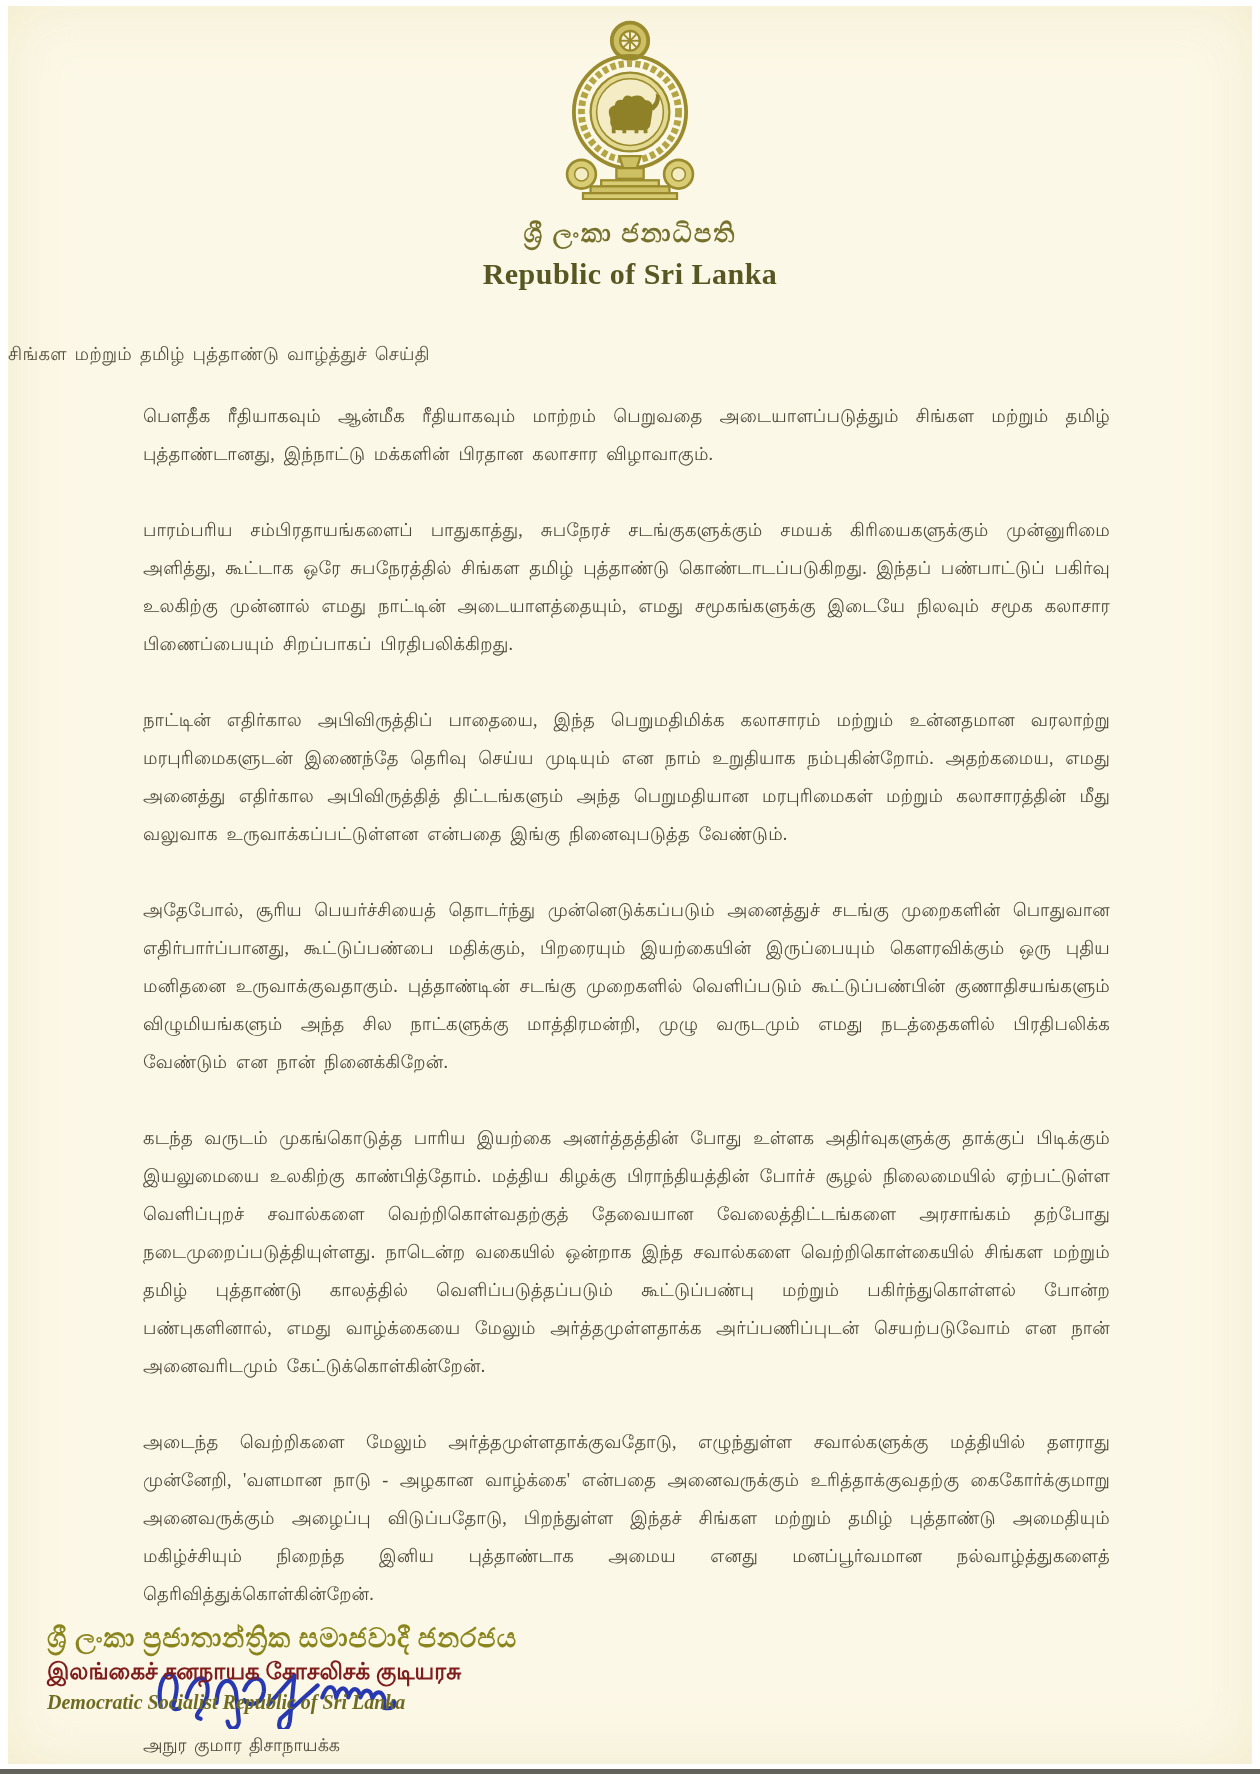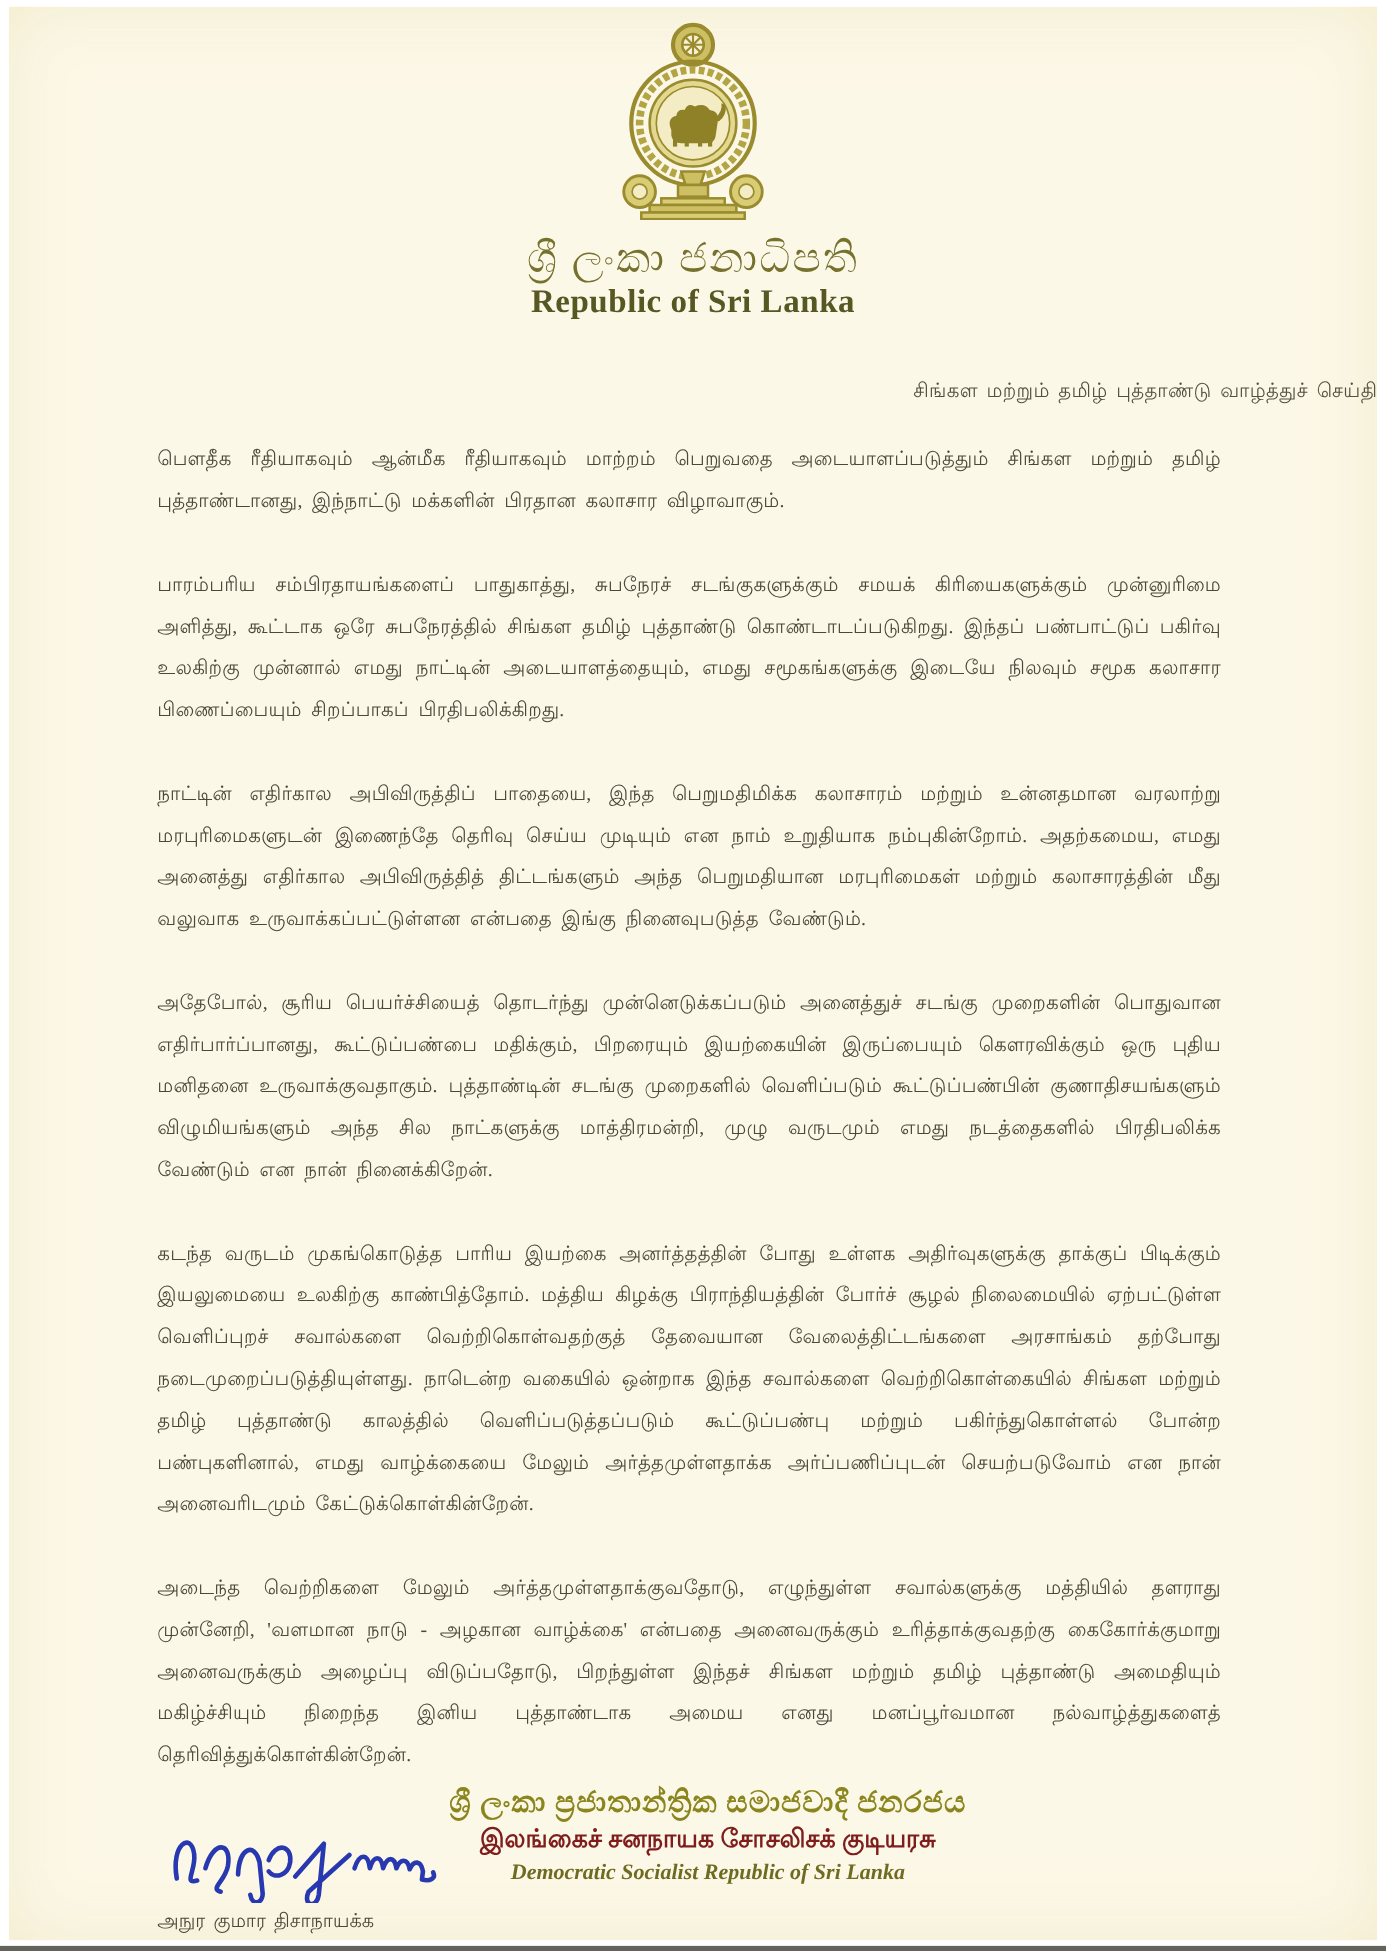--- a/index.html
+++ b/index.html
@@ -30,44 +30,44 @@
     left:0; right:0; bottom:0;
     height:5px;
     background:#63635c;
   }
   .emblem-wrap {
     padding-top:12px;
     text-align:center;
   }
   .masthead { text-align:center; }
   .mast-sinhala {
-    font-size:38px;
+    font-size:26px;
     line-height:44px;
     color:#77712e;
     letter-spacing:2px;
     margin-top:8px;
-    font-weight:normal;
+    font-weight:bold;
   }
   .mast-tamil {
     font-size:27px;
     line-height:34px;
     color:#6e682c;
     letter-spacing:1px;
     font-weight:bold;
   }
   .mast-english {
     font-size:30px;
     line-height:36px;
     color:#565722;
     font-weight:bold;
     letter-spacing:.5px;
   }
   .subject {
     margin-top:52px;
-    text-align:right;
+    text-align:left;
     font-size:18px;
     color:#55503f;
     letter-spacing:.3px;
     word-spacing:3px;
   }
   .body-text {
     margin-top:30px;
     padding:0 126px 0 135px;
     color:#4c473a;
   }
@@ -87,21 +87,20 @@
   .sig-line {
     font-size:17.5px;
     line-height:33px;
     color:#4c473a;
     word-spacing:3px;
   }
   .footer {
     position:absolute;
     left:0; right:12px;
     bottom:48px;
-    text-align:center;
     margin-left:39px;
   }
   .footer-sinhala {
     font-size:27px;
     line-height:36px;
     color:#8b851e;
     font-weight:bold;
     letter-spacing:1px;
   }
   .footer-tamil {

